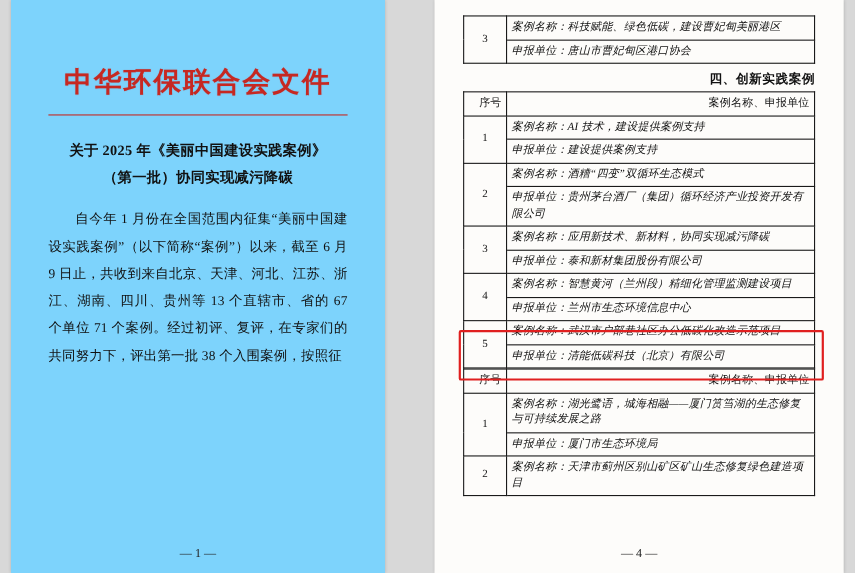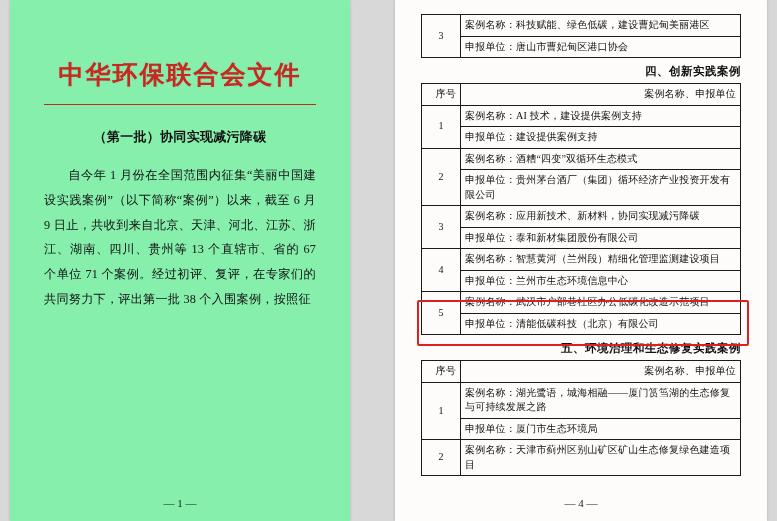--- a/index.html
+++ b/index.html
@@ -20,21 +20,21 @@
     display: flex;
     gap: 0;
   }
   
   .page-left {
     position: absolute;
     left: 10px;
     top: 0px;
     width: 340px;
     height: 521px;
-    background: #86efac;
+    background: #7dd3fc;
     box-shadow: 0 0 3px rgba(0,0,0,0.18);
     box-sizing: border-box;
     padding: 30px 34px 10px 34px;
   }
   .doc-title {
     text-align: center;
     color: #c62822;
     font-weight: bold;
     font-size: 25px;
     letter-spacing: 2px;
@@ -109,20 +109,21 @@
     vertical-align: middle;
     line-height: 1.45;
     letter-spacing: 0.2px;
   }
   td.idx {
     width: 30px;
     text-align: center;
   }
   td.cell-text {
     text-align: left;
+    font-style: italic;
   }
   td.hdr {
     text-align: right;
   }
   .section-head {
     text-align: right;
     font-weight: bold;
     font-size: 11.5px;
     margin: 6px 0 4px 0;
     color: #111;
@@ -141,20 +142,21 @@
 </style>
 </head>
 <body>
 
 <div class="page-wrap">
 
   <div class="page-left">
     <div class="doc-title">中华环保联合会文件</div>
     <hr class="red-rule">
     <div class="subject">
+      <div>关于 2025 年《美丽中国建设实践案例》</div>
       <div>（第一批）协同实现减污降碳</div>
     </div>
     <div class="body-para indent">自今年 1 月份在全国范围内征集“美丽中国建设实践案例”（以下简称“案例”）以来，截至 6 月 9 日止，共收到来自北京、天津、河北、江苏、浙江、湖南、四川、贵州等 13 个直辖市、省的 67 个单位 71 个案例。经过初评、复评，在专家们的共同努力下，评出第一批 38 个入围案例，按照征</div>
     <div class="page-num">— 1 —</div>
   </div>
 
   <div class="page-right">
 
     <table class="doc-table">
       <tbody>
@@ -236,21 +238,20 @@
         </td>
       </tr>
       <tr>
         <td class="cell-text">
           <span>申报单位：</span><span>清能低碳科技（北京）有限公司</span>
         </td>
       </tr>
     </tbody>
       </table>
 
-    <div class="section-head">五、环境治理和生态修复实践案例</div>
 
     <table class="doc-table">
       <tbody>
           <tr>
         <td class="idx hdr">序号</td>
         <td class="hdr">案例名称、申报单位</td>
       </tr>
 
       <tr>
         <td class="idx" rowspan="2">1</td>

